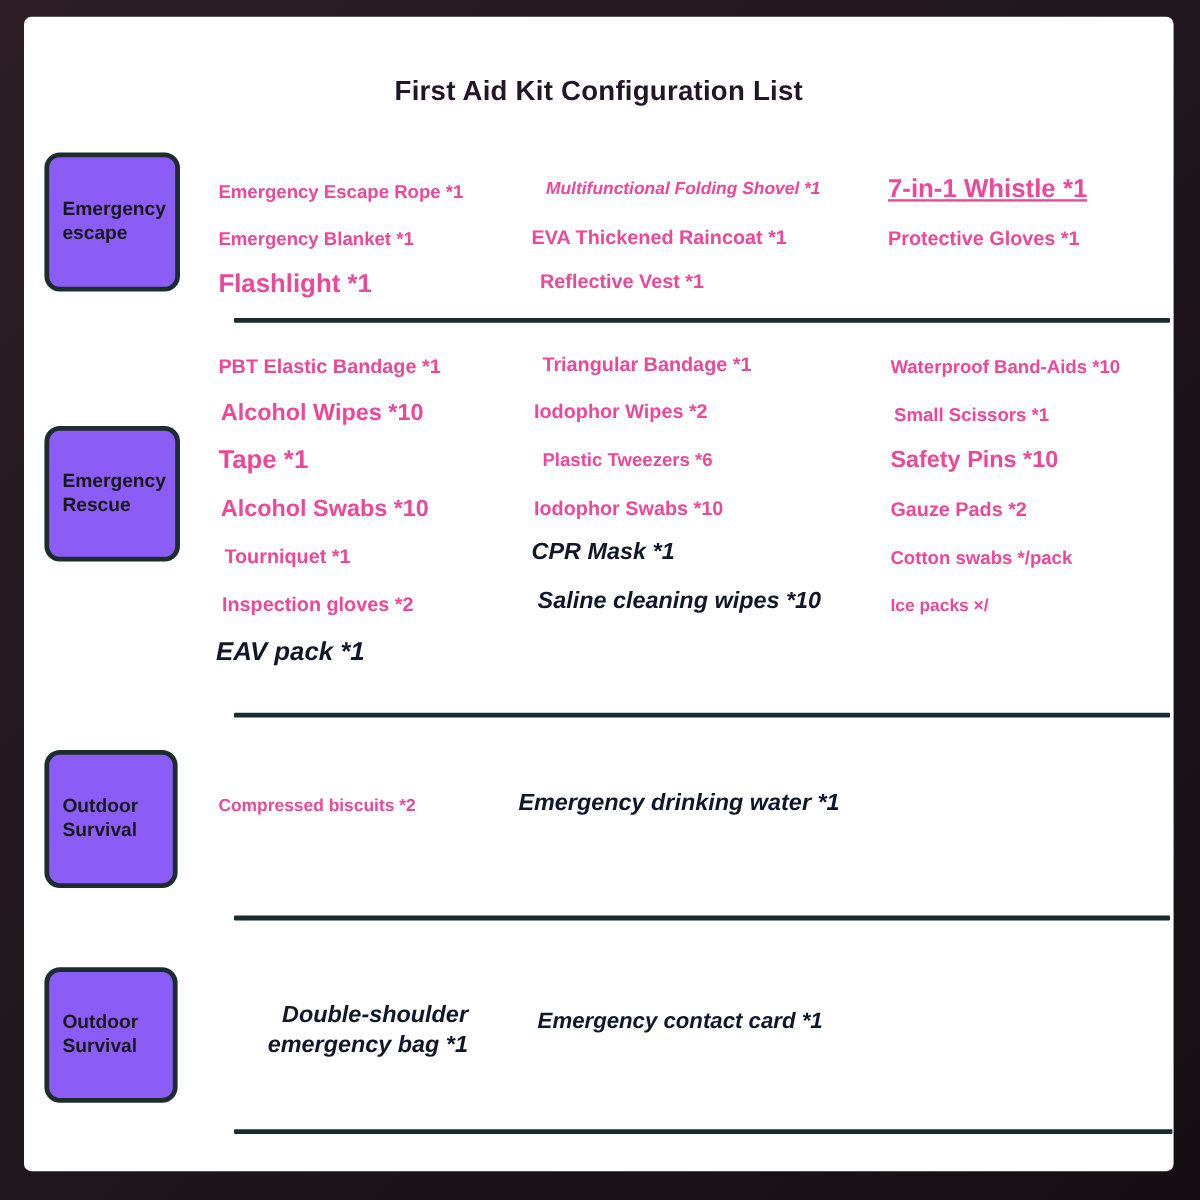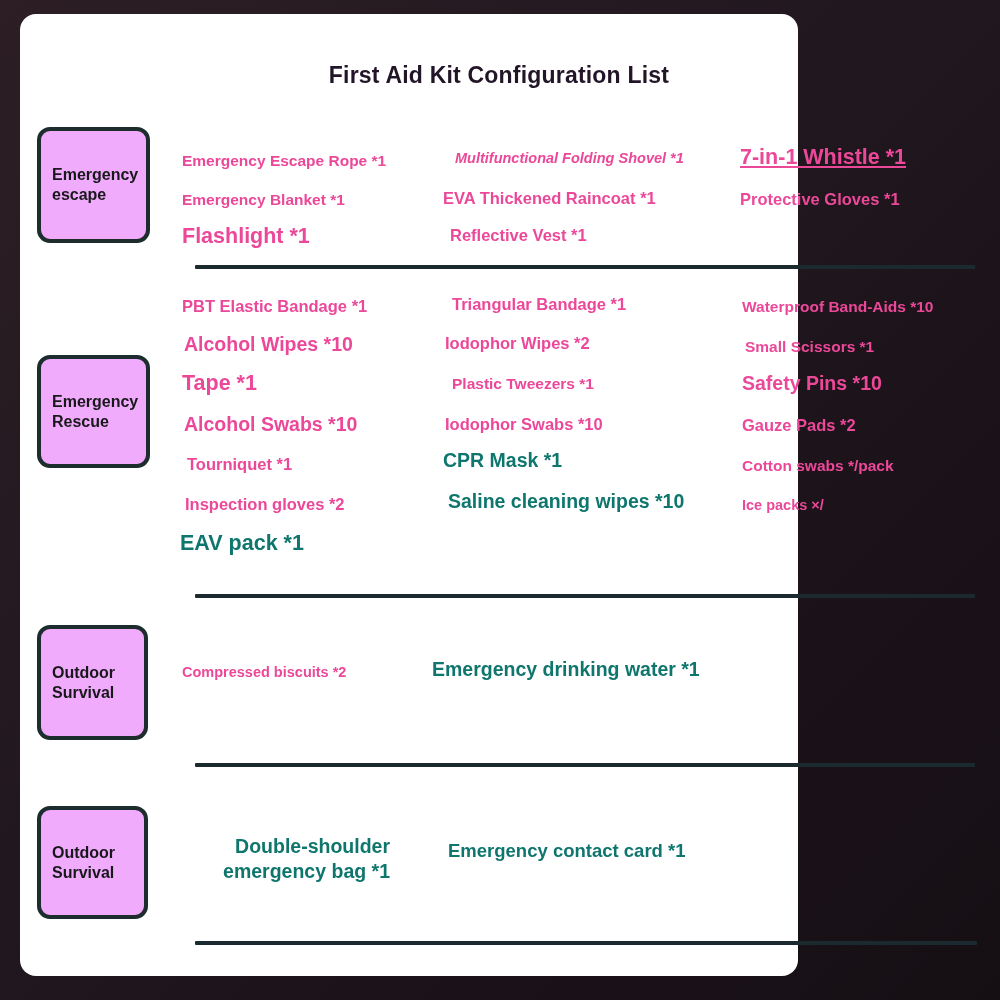--- a/index.html
+++ b/index.html
@@ -2,44 +2,44 @@
 <html><head>
 <meta charset="utf-8">
 <style>
   html,body{margin:0;padding:0;}
   body{
     width:1000px;height:1000px;position:relative;overflow:hidden;
     background:linear-gradient(135deg,#2c1e24 0%,#241921 35%,#1a1218 75%,#150f14 100%);
     font-family:"Liberation Sans","DejaVu Sans",sans-serif;
   }
   .card{
-    position:absolute;left:20px;top:14px;width:778px;height:962px;
-    background:#ffffff;border-radius:16px;
+    position:absolute;left:20px;top:14px;width:958px;height:962px;
+    background:#ffffff;border-radius:6px;
   }
   .page-title{
     position:absolute;left:0;top:48px;width:958px;text-align:center;
     font-size:23px;font-weight:700;color:#221527;letter-spacing:0.2px;
   }
   .label-box{
     position:absolute;border:4px solid #1d2d2d;border-radius:13px;
-    background:#f0abfc;display:flex;align-items:center;
+    background:#8b5cf6;display:flex;align-items:center;
     box-sizing:border-box;padding-left:11px;
   }
   .label-box .label-text{
     font-size:16px;font-weight:700;color:#18181a;line-height:1.22;
   }
   .item{
     position:absolute;font-weight:700;color:#ec4899;white-space:nowrap;line-height:1.05;
   }
   .sz-sm{font-size:14.5px;}
   .sz-md{font-size:15.5px;}
   .sz-md2{font-size:16.5px;}
   .sz-lg{font-size:19.5px;}
   .sz-xl{font-size:21.5px;}
-  .c-purple{color:#0f766e;}
+  .c-purple{color:#0f172a;font-style:italic;}
   .wrap2{white-space:normal;width:210px;line-height:1.3;}
   .divider{
     position:absolute;left:175px;width:780px;height:4px;background:#1b2a2e;border-radius:1px;
   }
 </style>
 </head>
 <body>
 
 <div class="card">
 
@@ -62,21 +62,21 @@
   <div class="label-box" style="left:17px;top:341px;width:113px;height:113px;">
     <span class="label-text">Emergency Rescue</span>
   </div>
   <span class="item sz-md2" style="left:162px;top:284px;">PBT Elastic Bandage *1</span>
   <span class="item sz-md2" style="left:432px;top:282px;">Triangular Bandage *1</span>
   <span class="item sz-md" style="left:722px;top:285px;">Waterproof Band-Aids *10</span>
   <span class="item sz-lg" style="left:164px;top:320px;">Alcohol Wipes *10</span>
   <span class="item sz-md2" style="left:425px;top:321px;">Iodophor Wipes *2</span>
   <span class="item sz-md" style="left:725px;top:325px;">Small Scissors *1</span>
   <span class="item sz-xl" style="left:162px;top:358px;">Tape *1</span>
-  <span class="item sz-md" style="left:432px;top:362px;">Plastic Tweezers *1</span>
+  <span class="item sz-md" style="left:432px;top:362px;">Plastic Tweezers *6</span>
   <span class="item sz-lg" style="left:722px;top:359px;">Safety Pins *10</span>
   <span class="item sz-lg" style="left:164px;top:400px;">Alcohol Swabs *10</span>
   <span class="item sz-md2" style="left:425px;top:402px;">Iodophor Swabs *10</span>
   <span class="item sz-md2" style="left:722px;top:403px;">Gauze Pads *2</span>
   <span class="item sz-md2" style="left:167px;top:442px;">Tourniquet *1</span>
   <span class="item sz-lg c-purple" style="left:423px;top:436px;">CPR Mask *1</span>
   <span class="item sz-md" style="left:722px;top:444px;">Cotton swabs */pack</span>
   <span class="item sz-md2" style="left:165px;top:482px;">Inspection gloves *2</span>
   <span class="item sz-lg c-purple" style="left:428px;top:477px;">Saline cleaning wipes *10</span>
   <span class="item sz-sm" style="left:722px;top:484px;">Ice packs ×/</span>

